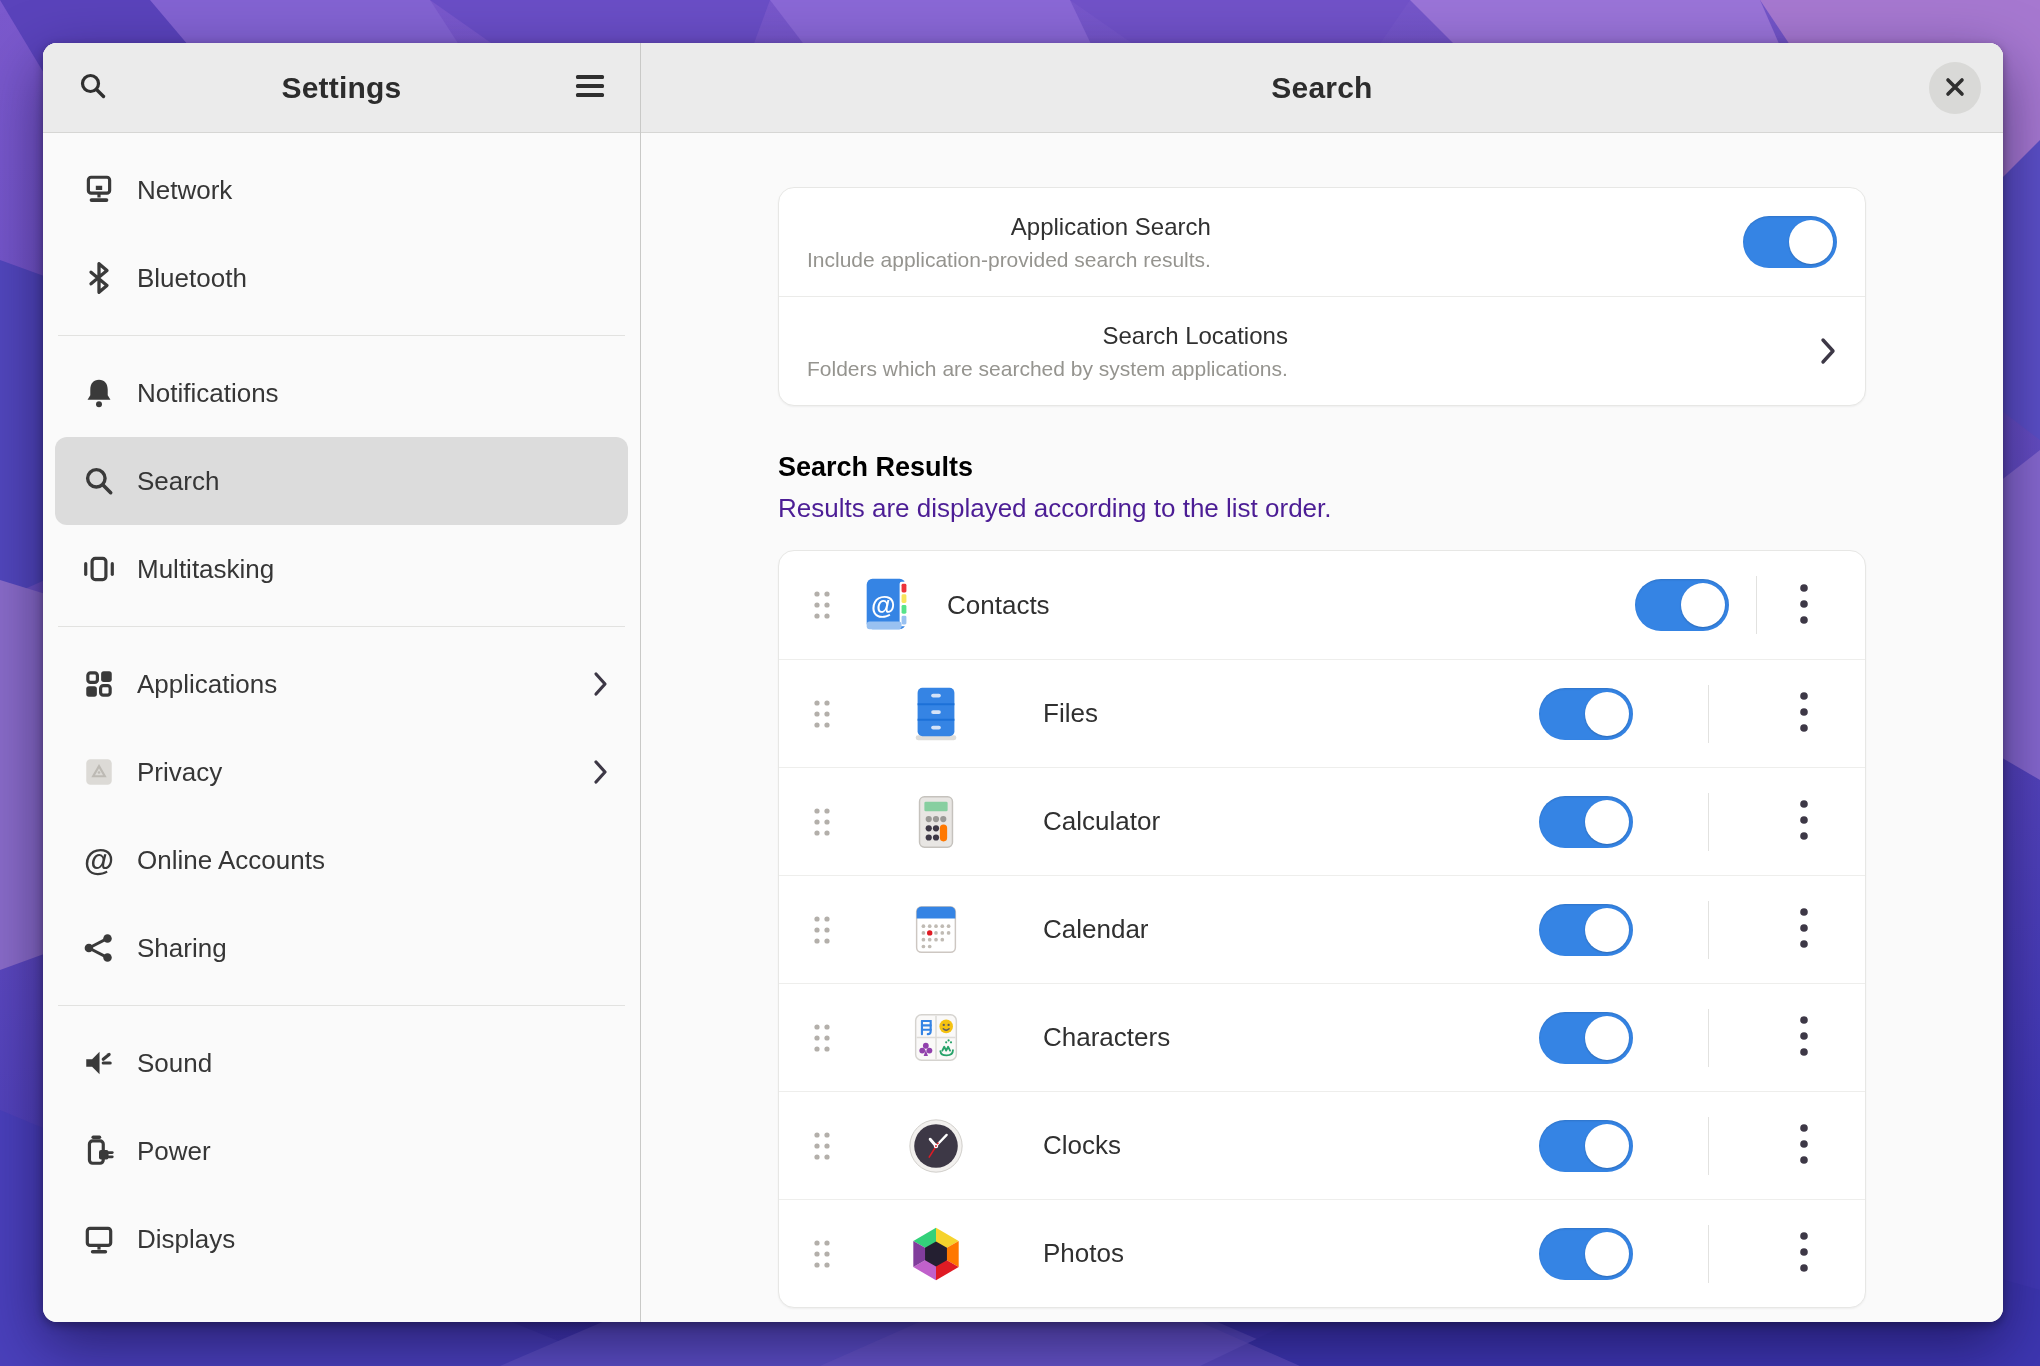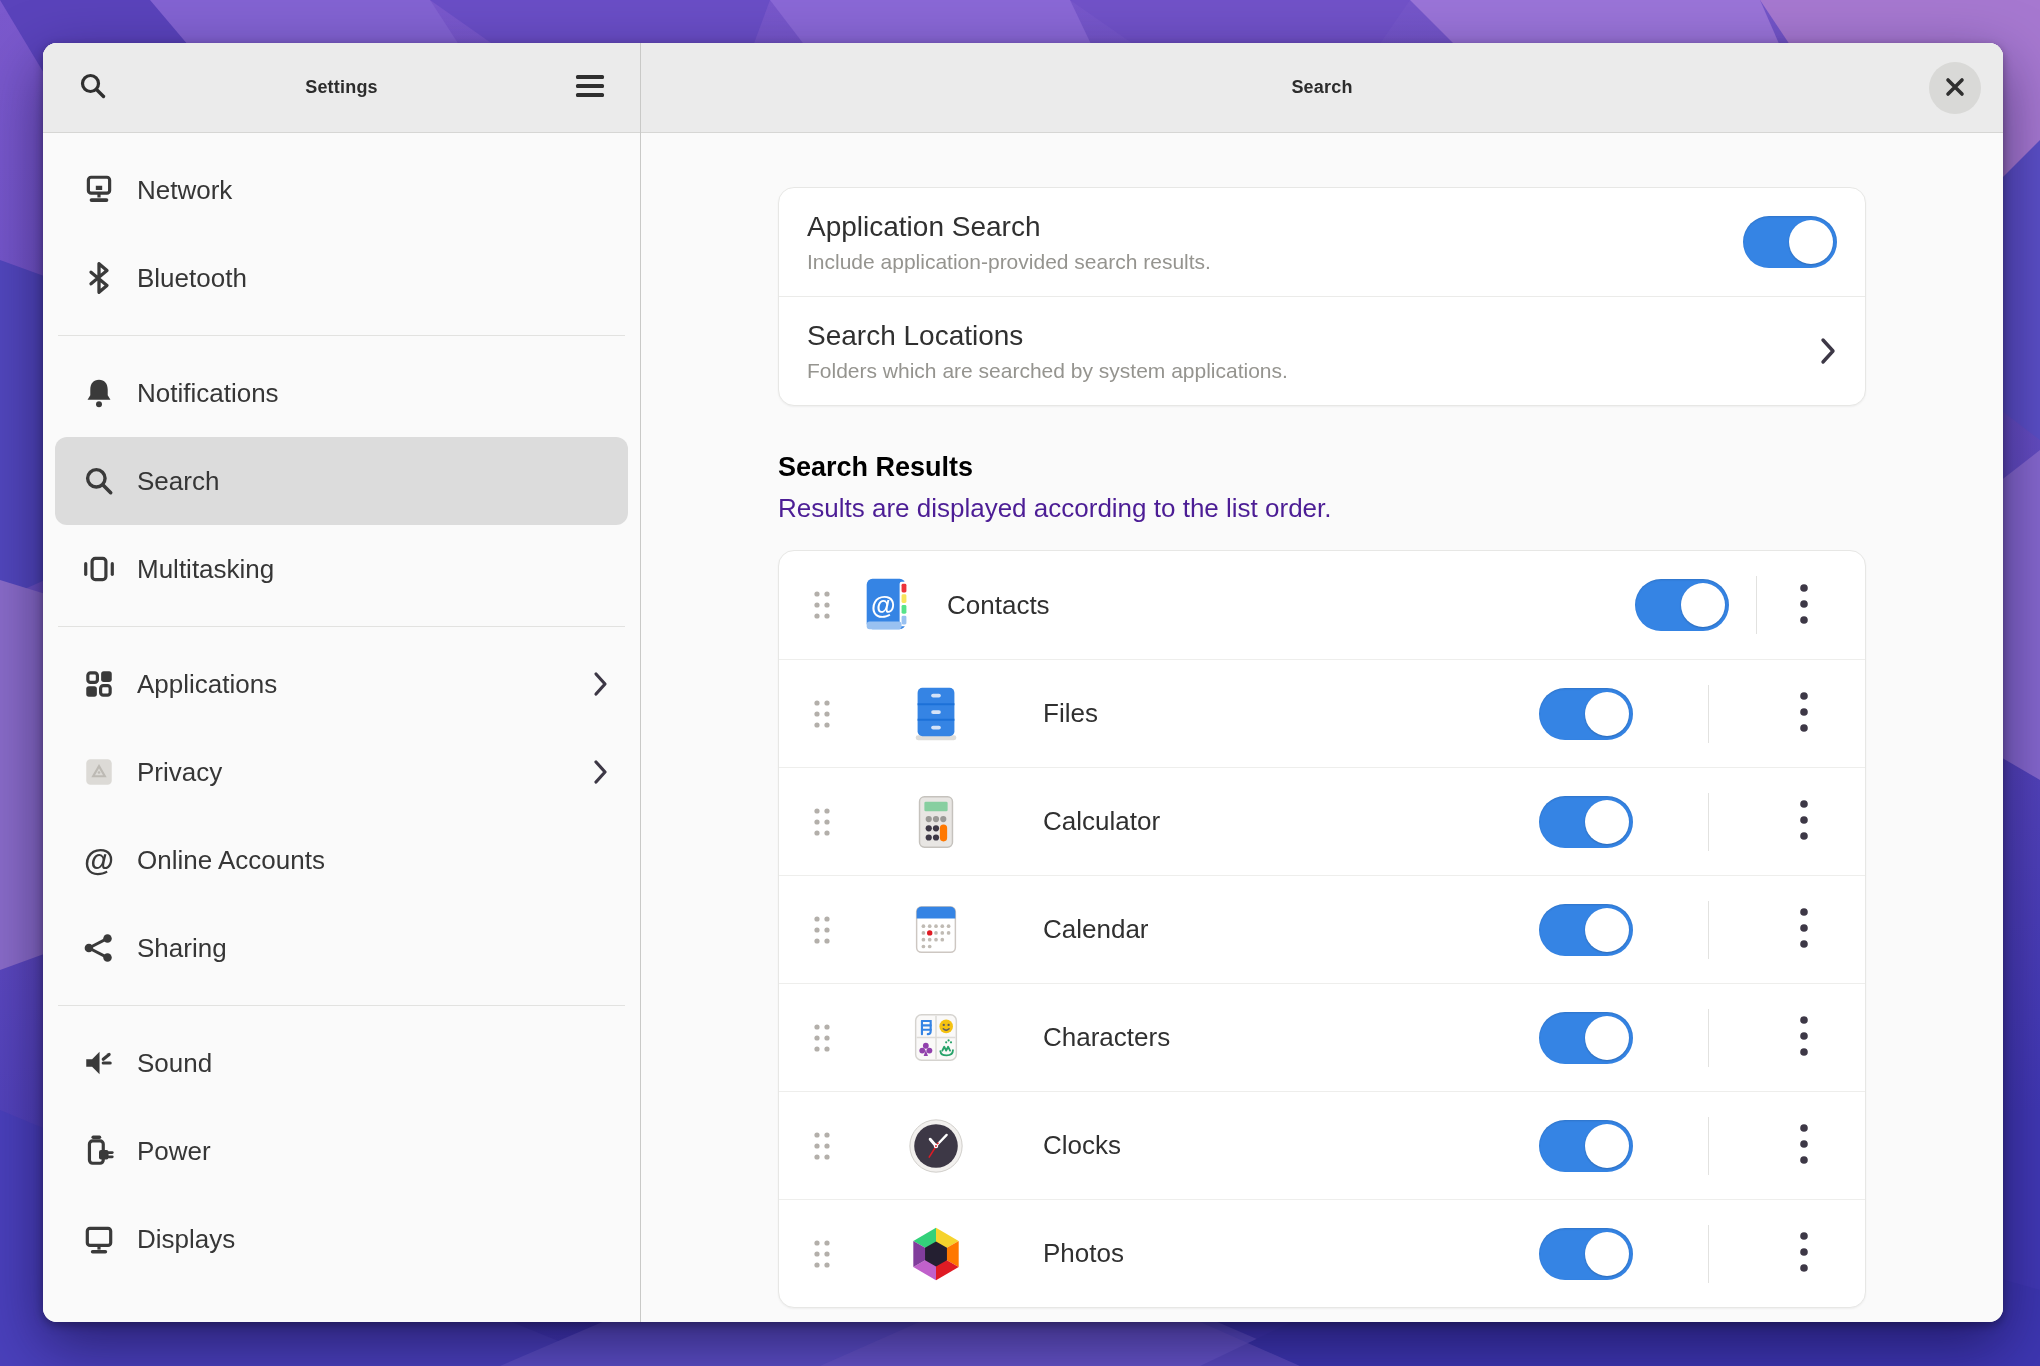--- a/index.html
+++ b/index.html
@@ -26,21 +26,21 @@
     box-shadow:0 22px 60px rgba(12,6,50,.55),0 3px 10px rgba(0,0,0,.35);
     background:var(--content-bg);
   }
   
   .sidebar{width:597px;flex:none;display:flex;flex-direction:column;background:var(--content-bg);}
   .sidebar-header{
     height:90px;flex:none;background:var(--header-bg);border-bottom:1px solid #d6d6d4;
     display:flex;align-items:center;justify-content:space-between;padding:0 28px;
   }
   .icon-btn{background:none;border:none;padding:0;margin:0;cursor:pointer;display:flex;align-items:center;justify-content:center;width:44px;height:44px;color:#2f2f2f;}
-  h1.title{font-size:18px;font-weight:700;color:#2c2c2c;margin:0;letter-spacing:.2px;}
+  h1.title{font-size:30px;font-weight:700;color:#2c2c2c;margin:0;letter-spacing:.2px;}
   .sidebar-nav{flex:1;padding:13px 12px;overflow:hidden;}
   .nav-item{
     display:flex;align-items:center;height:88px;border-radius:12px;
     padding:0 20px 0 26px;gap:20px;color:#363636;font-size:26px;cursor:pointer;
   }
   .nav-item.selected{background:#dcdcdc;}
   .nav-icon{width:36px;height:36px;flex:none;display:flex;align-items:center;justify-content:center;color:#3a3a3a;}
   .nav-chevron{margin-left:auto;flex:none;display:flex;color:#3d3846;}
   .nav-divider{height:1px;background:#e2e2e0;border:none;margin:13px 3px;}
 
@@ -54,21 +54,21 @@
   }
   .close-btn{
     position:absolute;right:22px;top:19px;width:52px;height:52px;border-radius:50%;
     background:#d9d9d7;border:none;cursor:pointer;display:flex;align-items:center;justify-content:center;color:#2f2f2f;
   }
   .content{flex:1;padding:54px 137px 0;overflow:hidden;}
 
   .card{background:var(--card-bg);border:1px solid #e7e7e5;border-radius:16px;box-shadow:0 1px 2px rgba(0,0,0,.05);overflow:hidden;}
   .prefs-row{display:flex;align-items:center;height:108px;padding:0 28px;cursor:pointer;}
   .prefs-texts{display:flex;flex-direction:column;gap:7px;min-width:0;}
-  .prefs-title{font-size:28px;color:var(--txt);}
+  .prefs-title{font-size:24px;color:var(--txt);text-align:right;}
   .prefs-sub{font-size:21px;color:var(--txt-dim);}
   .row-sep{height:1px;background:#ebebe9;border:none;margin:0;}
   .chevron-right{margin-left:auto;display:flex;color:#3d3846;}
 
   h2.section-title{font-size:27px;font-weight:700;color:#000000;margin:46px 0 0;}
   .section-sub{font-size:26px;color:#4c1d95;margin:10px 0 0;}
   .results-card{margin-top:26px;}
 
   .result-row{display:flex;align-items:center;height:108px;padding:0 39px 0 30px;}
   .result-row + .result-row{border-top:1px solid var(--sep);gap:48px;}

